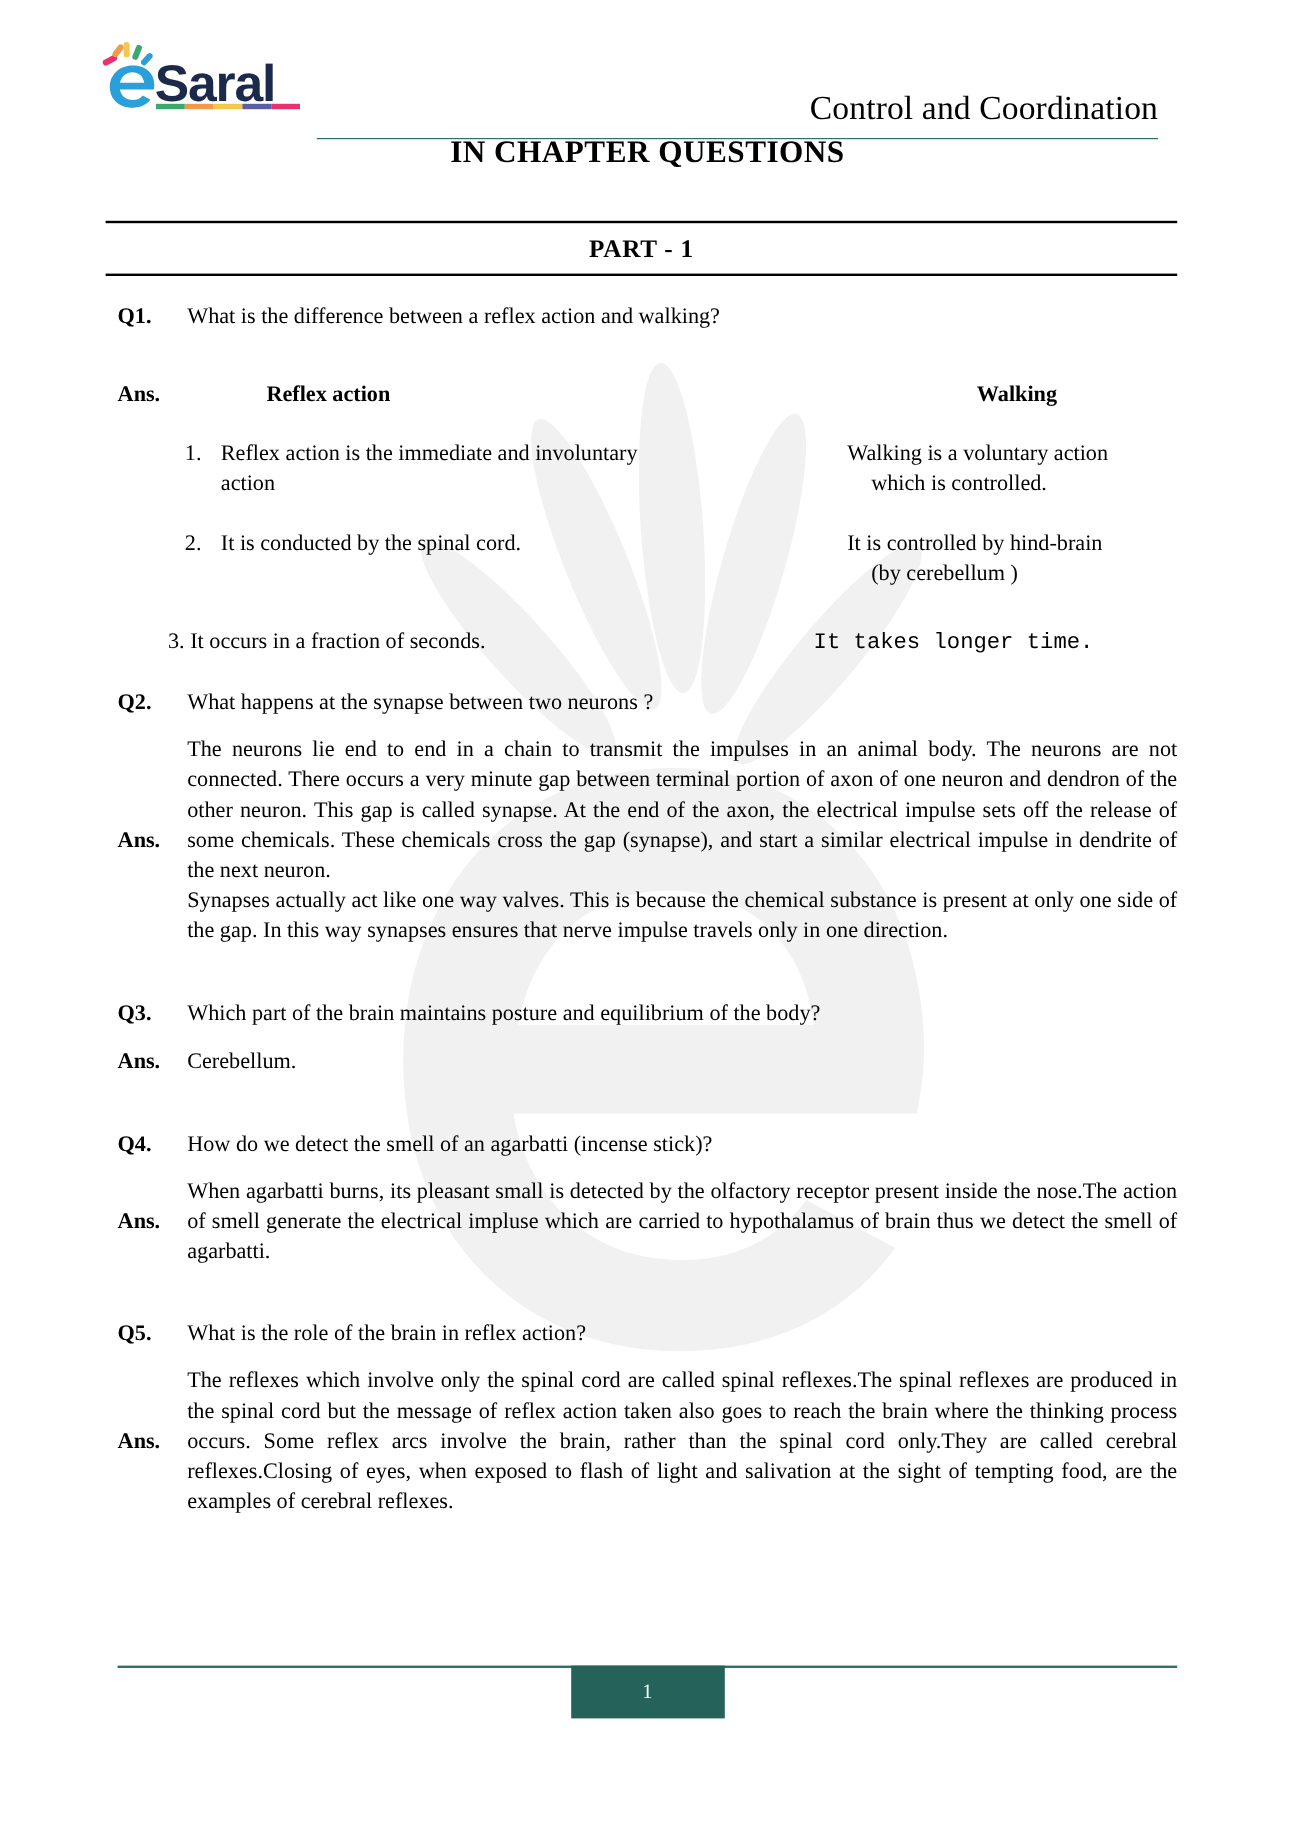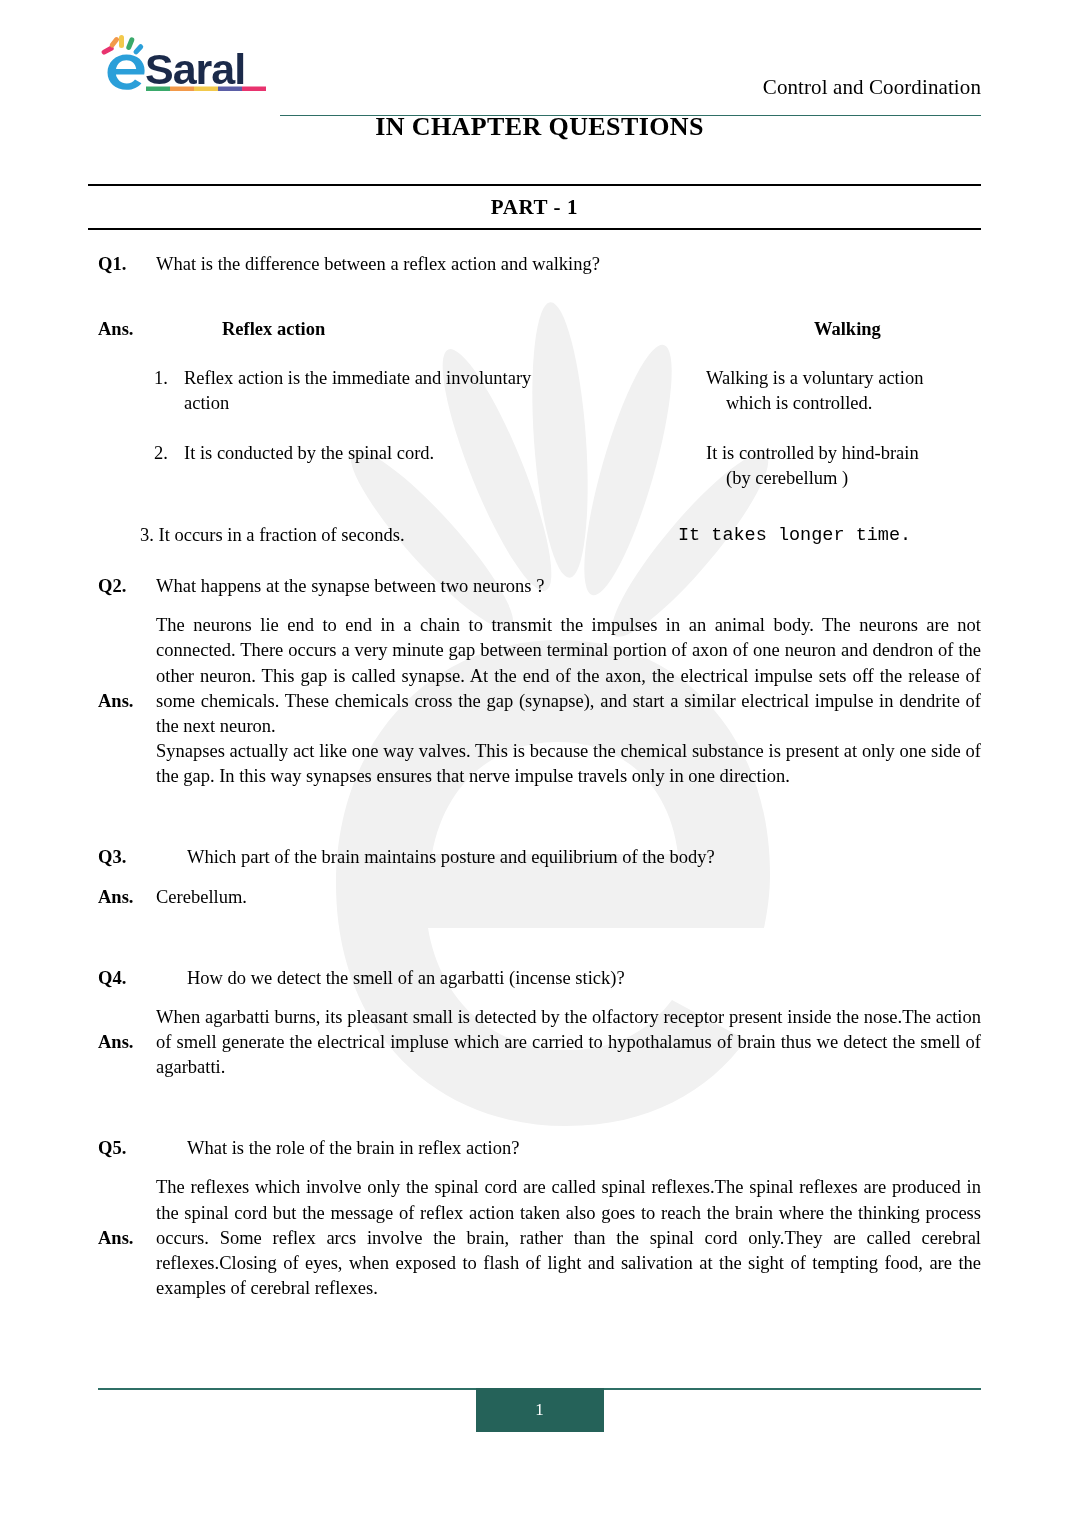--- a/index.html
+++ b/index.html
@@ -22,36 +22,36 @@
     position: absolute;
     left: 0; top: 0;
     width: 1079px; height: 1518px;
     pointer-events: none;
     z-index: 0;
   }
 
   
   .header {
     position: absolute;
-    left: 98px; top: 32px;
+    left: 82px; top: 32px;
     width: 883px;
     height: 62px;
     z-index: 2;
   }
   .logo {
     position: absolute;
     left: 0; top: 0;
     width: 172px; height: 60px;
   }
   .logo-svg { display:block; }
 
   .header-title {
     position: absolute;
     right: 0; top: 45px;
-    font-size: 21px;
+    font-size: 28px;
     line-height: 1;
     letter-spacing: 0.1px;
     white-space: nowrap;
   }
   .header-rule {
     position: absolute;
     left: 182px;
     right: 0;
     top: 83px;
     border-top: 1.6px solid #2f6f66;
@@ -171,21 +171,21 @@
     padding-left: 42px;
   }
   .cmp-row3 .right {
     flex: 1 1 auto;
     padding-left: 46px;
     font-family: Liberation Mono, monospace;
   }
 
   .gap-q2  { margin-top: 26px; }
   .gap-ans { margin-top: 14px; }
-  .gap-q-big { margin-top: 56px; gap: 31px; }
+  .gap-q-big { margin-top: 44px; }
 
   
   .footer {
     position: absolute;
     left: 98px; right: 98px;
     top: 1388px;
     height: 60px;
     z-index: 2;
   }
   .footer-rule {

